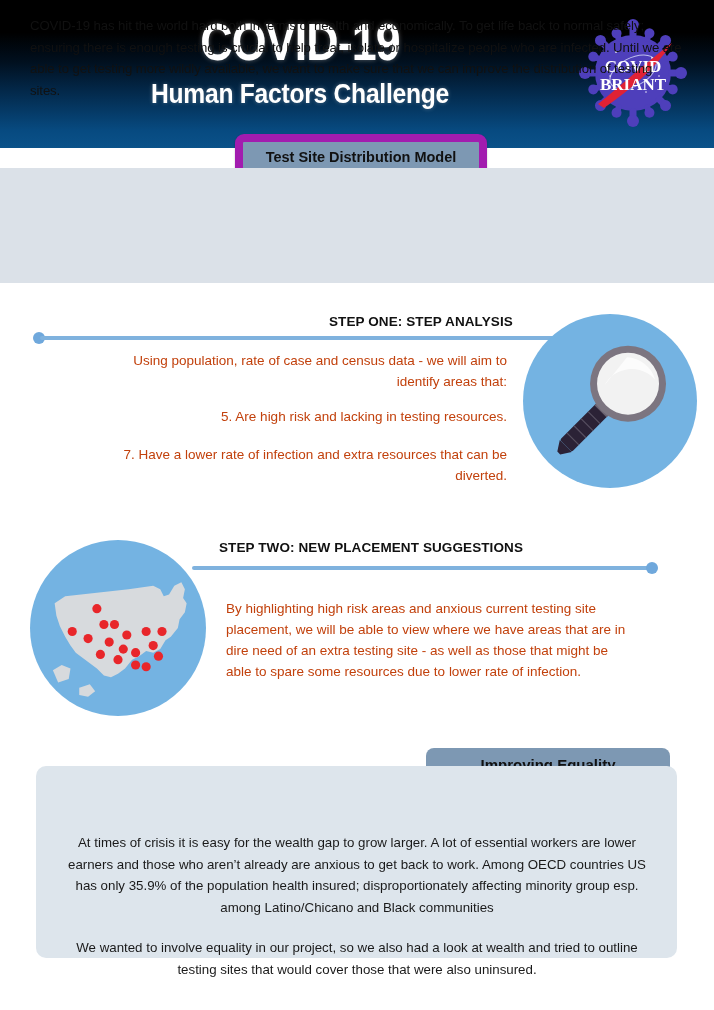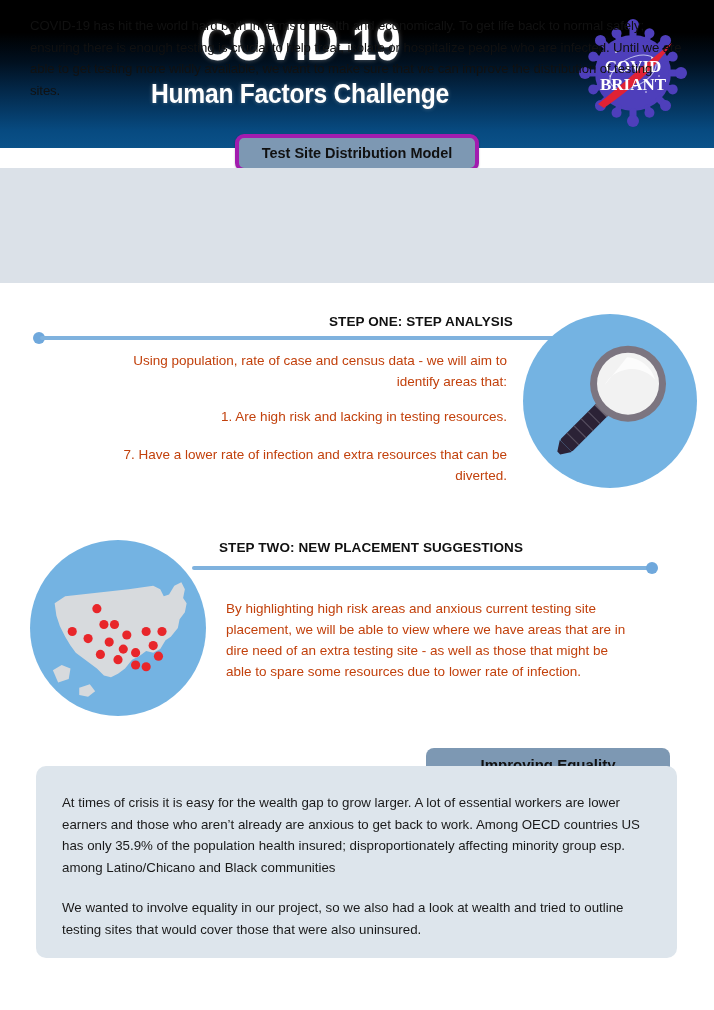--- a/index.html
+++ b/index.html
@@ -66,21 +66,21 @@
     position: absolute;
     left: 574px; top: 18px;
     width: 118px; height: 110px;
   }
   .logo svg { display:block; }
 
   
   .badge {
     position: absolute;
     background: #7d98b3;
-    border: 4px solid #a21caf;
+    border: 8px solid #a21caf;
     border-radius: 9px;
     color: #111111;
     font-weight: bold;
     text-align: center;
     box-shadow: 0 1px 2px rgba(0,0,0,0.25);
   }
   #badge-model {
     left: 235px; top: 134px;
     width: 236px; height: 30px;
     line-height: 30px;
@@ -167,25 +167,26 @@
   
   .equality-panel {
     position: absolute;
     left: 36px; top: 766px;
     width: 641px; height: 192px;
     background: #dde5ec;
     border-radius: 10px;
   }
   .equality-text {
     position: absolute;
-    left: 62px; top: 792px;
+    left: 62px; top: 832px;
     width: 590px;
     font-size: 13.3px;
     color: #1a1a1a;
     line-height: 21.5px;
+    text-align: center;
   }
   .equality-text p { margin: 0 0 19px 0; }
   .equality-text p:last-child { margin-bottom: 0; }
 </style>
 </head>
 <body>
 
 <div id="page">
 
   <div class="header">
@@ -260,21 +261,21 @@
   <div class="badge" id="badge-model">Test Site Distribution Model</div>
 
   <div class="intro-band"></div>
   <div class="intro-text">COVID-19 has hit the world hard both in terms of health and economically. To get life back to normal safely; ensuring there is enough testing is crucial to help treat, isolate or hospitalize people who are infected. Until we are able to get testing more wildly available, we want to make sure that we can improve the distribution of testing sites.</div>
 
   <div class="step-head" id="step1-head">STEP ONE: STEP ANALYSIS</div>
   <div class="rule-dot" id="step1-dot"></div>
   <div class="rule" id="step1-rule"></div>
 
   <div class="step-body" id="step1-p1">Using population, rate of case and census data - we will aim to identify areas that:</div>
-  <div class="step-body" id="step1-p2">1. Are high risk and lacking in testing resources.</div>
+  <div class="step-body" id="step1-p2">5. Are high risk and lacking in testing resources.</div>
   <div class="step-body" id="step1-p3">7. Have a lower rate of infection and extra resources that can be diverted.</div>
 
   <div class="circle-icon" id="circle-magnifier">
     <svg width="174" height="174" viewBox="0 0 174 174">
       <g transform="rotate(45 87 87)">
         <rect x="79" y="92" width="17" height="58" rx="2" fill="#2b2236"></rect>
         <rect x="79" y="92" width="17" height="9" fill="#6b6370"></rect>
         <g stroke="#574f60" stroke-width="1.2">
           <line x1="79" y1="110" x2="96" y2="110"></line>
           <line x1="79" y1="120" x2="96" y2="120"></line>

